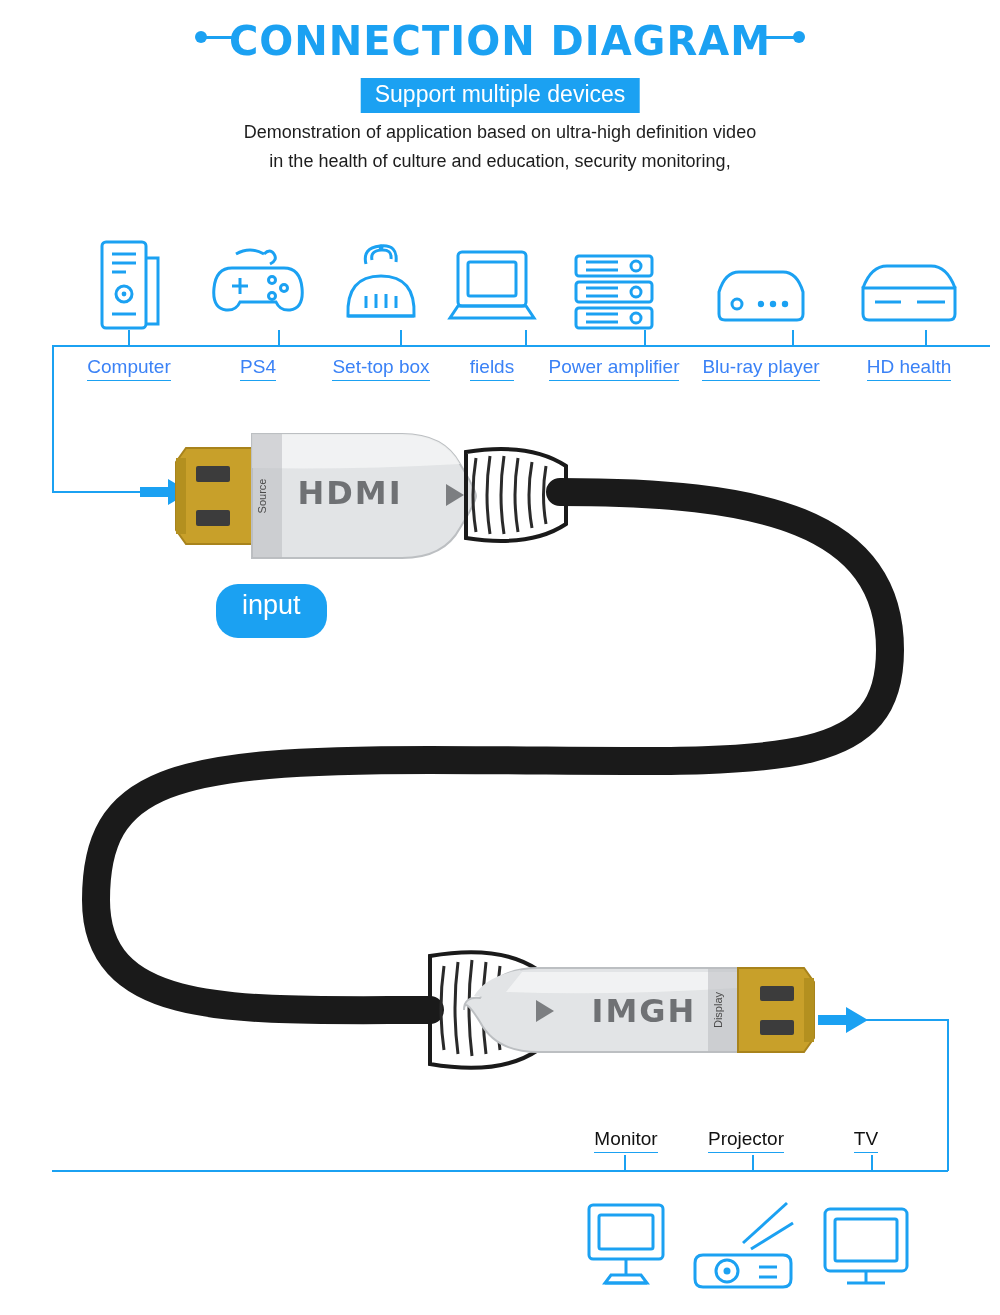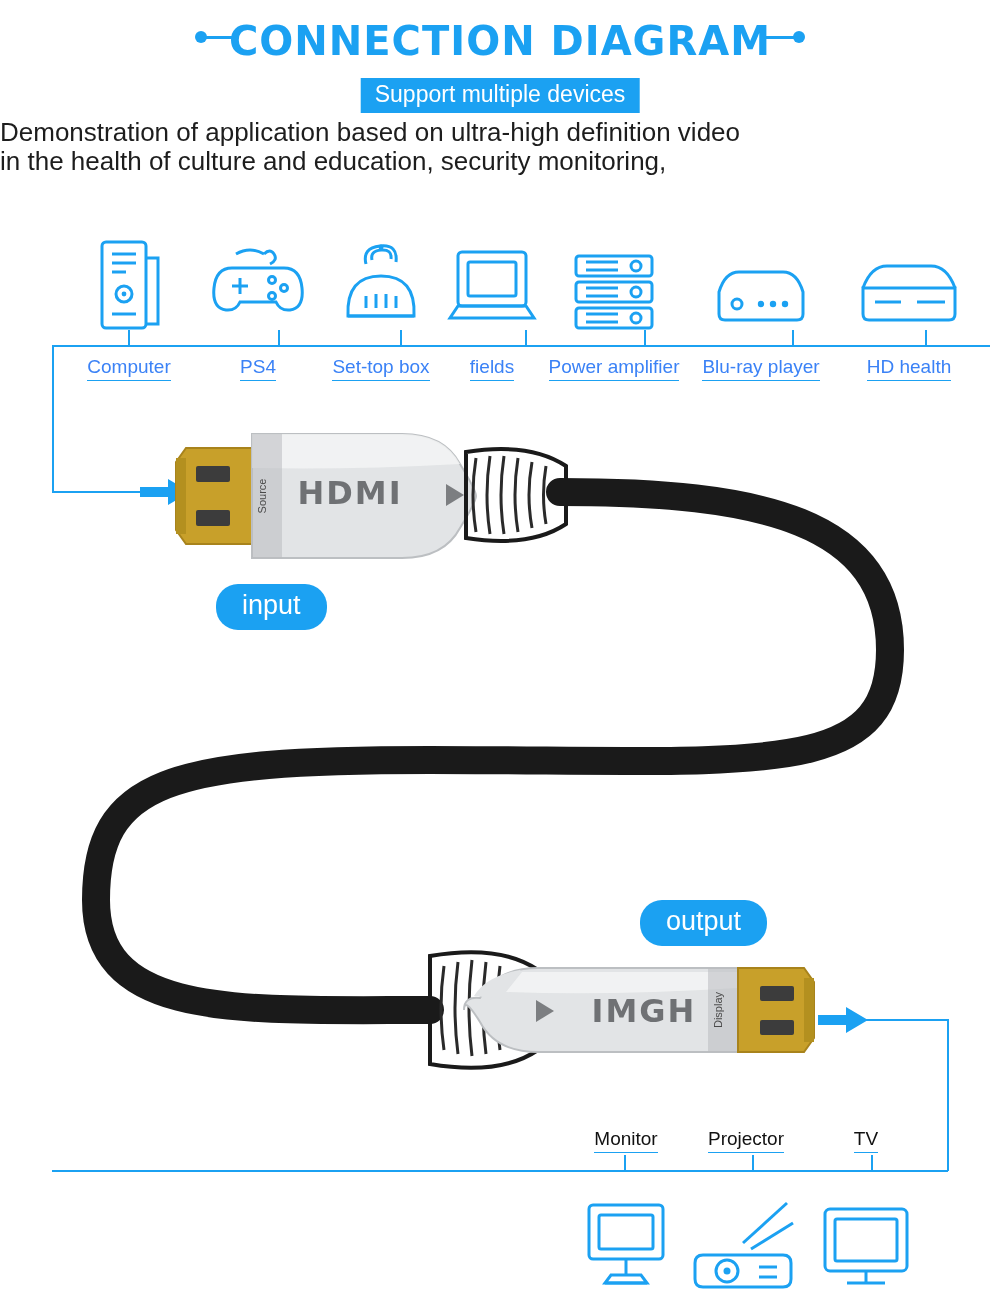--- a/index.html
+++ b/index.html
@@ -60,21 +60,22 @@
     font-size: 23px;
     padding: 3px 14px 5px 14px;
     white-space: nowrap;
   }
 
   .desc {
     position: absolute;
     top: 118px;
     left: 0;
     width: 1000px;
-    font-size: 26px;
+    text-align: center;
+    font-size: 18px;
     line-height: 29px;
     color: #1d1d1d;
   }
 
   
   .devices-top {
     position: absolute;
     top: 228px;
     left: 60px;
     width: 940px;
@@ -127,21 +128,21 @@
     background: #1ba1f2;
   }
 
   
   .bubble {
     position: absolute;
     background: #1ba1f2;
     color: #fff;
     font-size: 27px;
     border-radius: 22px;
-    padding: 6px 26px 9px 26px;
+    padding: 6px 26px 17px 26px;
     white-space: nowrap;
     text-align: left;
   }
   #bubble-input { left: 216px; top: 584px; }
   #bubble-output { left: 640px; top: 900px; }
 
   
   .labels-bottom {
     position: absolute;
     top: 1128px;
@@ -365,21 +366,20 @@
       <text x="644" y="622" fill="#6f7174" font-family="DejaVu Sans, sans-serif" font-size="32" font-weight="bold" letter-spacing="2" text-anchor="middle">IMGH</text>
 
       <path d="M738 568 h66 l10 14 v56 l-10 14 h-66 z" fill="#c8a02a" stroke="#a8831c" stroke-width="2"></path>
       <rect x="804" y="578" width="10" height="64" fill="#b3901f"></rect>
       <rect x="760" y="586" width="34" height="15" rx="2" fill="#3c3c3c"></rect>
       <rect x="760" y="620" width="34" height="15" rx="2" fill="#3c3c3c"></rect>
     </g>
   </svg>
 
   <div class="bubble" id="bubble-input">input</div>
-  <div class="bubble" id="bubble-output">output</div>
 
   <svg style="position:absolute; left:818px; top:1006px;" width="52" height="28" viewBox="0 0 52 28">
     <path d="M0 9 h28 v-8 l22 13 -22 13 v-8 h-28 z" fill="#1ba1f2"></path>
   </svg>
   <div class="hline" style="left:862px; top:1019px; width:86px"></div>
   <div class="vline" style="left:947px; top:1019px; height:152px"></div>
   <div class="hline" style="left:52px; top:1170px; width:896px"></div>
 
   <div class="tick" style="left:624px; top:1155px; height:16px"></div>
   <div class="tick" style="left:752px; top:1155px; height:16px"></div>

